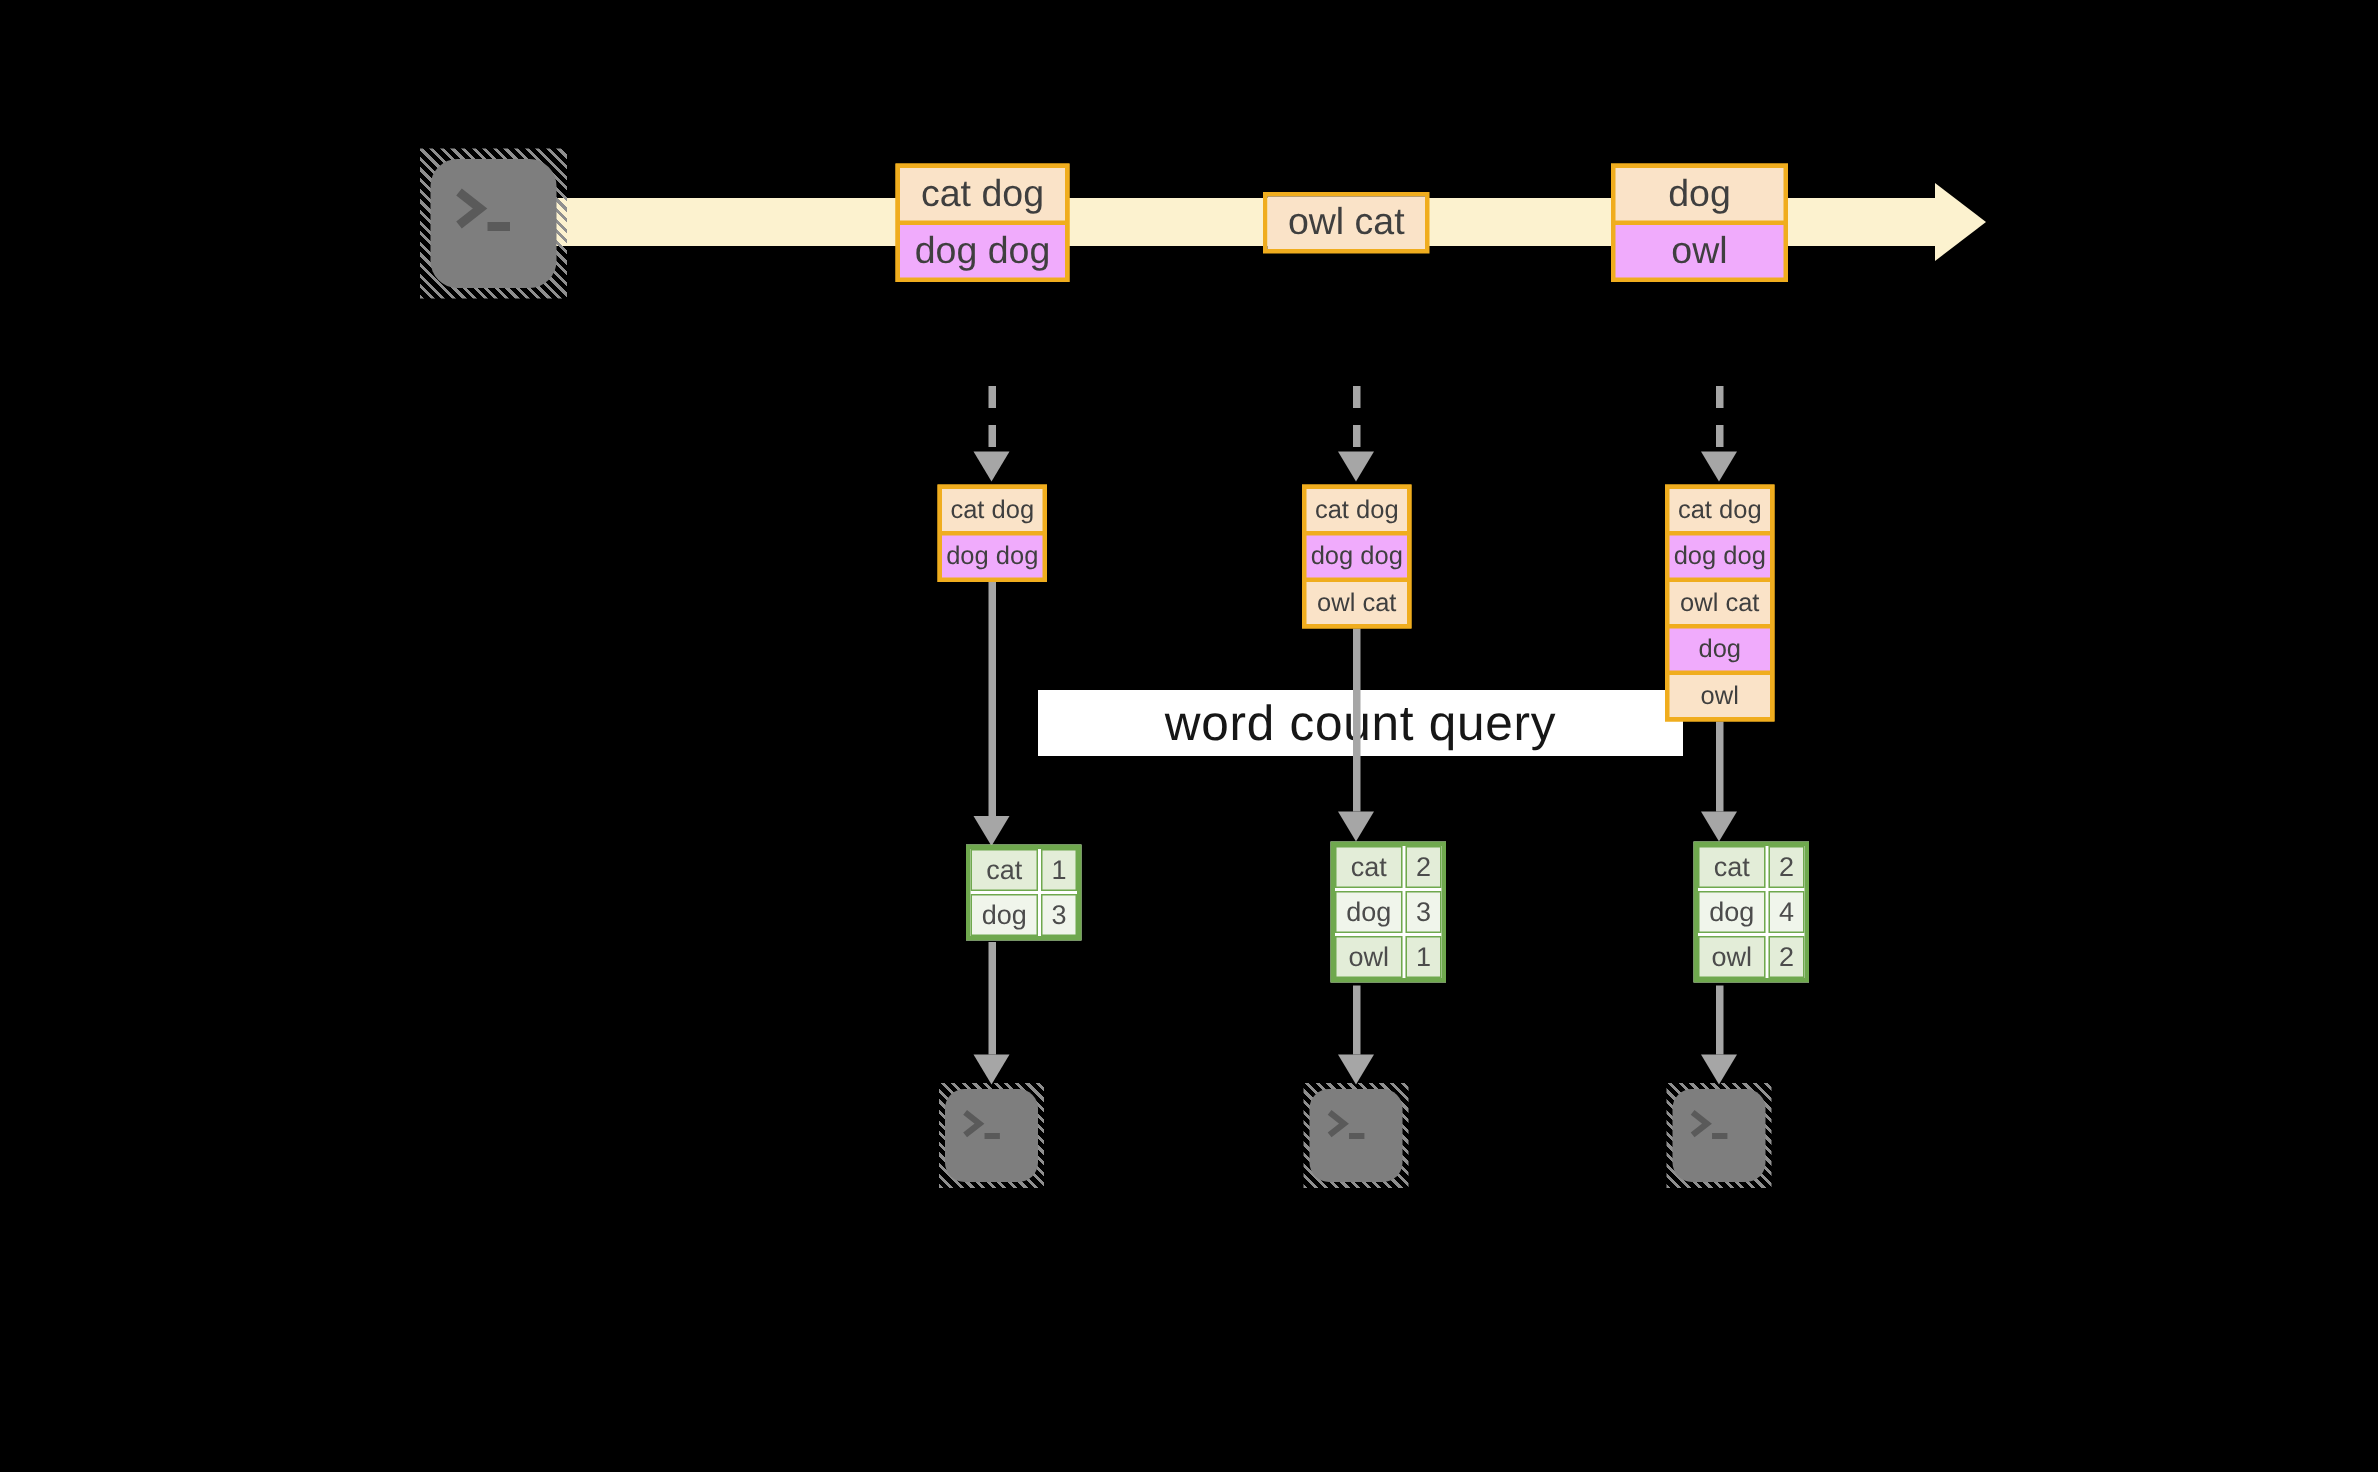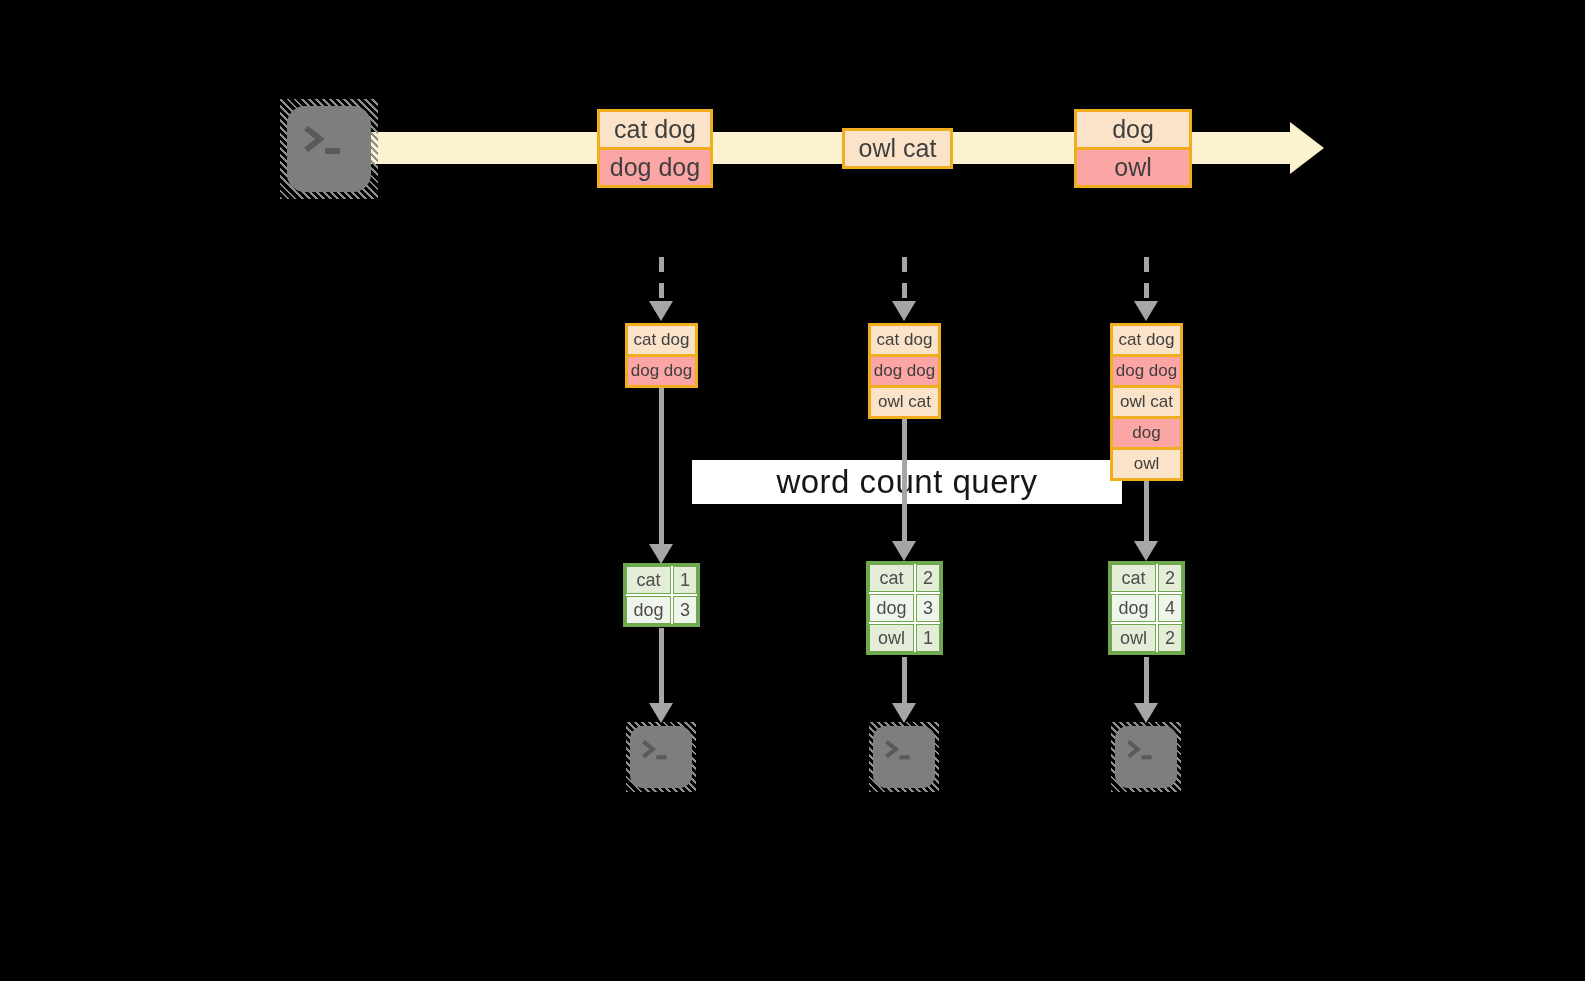--- a/index.html
+++ b/index.html
@@ -23,37 +23,37 @@
              border-top:26px solid rgba(0,0,0,0);border-bottom:26px solid rgba(0,0,0,0);
              border-left:34px solid #fcf2cf;}
 
   
   .obox{position:absolute;border:3px solid #f0ad1e;background:#f0ad1e;
         display:flex;flex-direction:column;gap:3px;z-index:4;}
   .orow{display:flex;align-items:center;justify-content:center;color:#3f3f3f;}
   .erow{height:35px;font-size:25px;}
   .srow{height:28px;font-size:17px;}
   .f-peach{background:#fae3c8;}
-  .f-cream{background:#fca5a5;}
+  .f-cream{background:#f0abfc;}
 
   
   .darrow,.sarrow{position:absolute;width:24px;display:flex;flex-direction:column;align-items:center;z-index:3;}
   .dstem{width:5px;flex:1;background:repeating-linear-gradient(to bottom,#a6a6a6 0 15px,rgba(0,0,0,0) 15px 26px);}
   .sstem{width:5px;flex:1;background:#a6a6a6;}
   .ahead{width:0;height:0;border-left:12px solid rgba(0,0,0,0);border-right:12px solid rgba(0,0,0,0);
          border-top:20px solid #a6a6a6;}
 
   
   .query{position:absolute;left:692px;top:460px;width:430px;height:44px;background:#fff;z-index:1;
          display:flex;align-items:center;justify-content:center;
          font-size:33px;color:#161616;letter-spacing:0.5px;}
 
   
   .gtable{position:absolute;border:3px solid #6fa84e;background:#fff;z-index:4;
-          display:grid;grid-template-columns:45px 24px;gap:2px;}
+          display:grid;grid-template-columns:45px 24px;gap:2px;margin-left:21px;}
   .gcell{border:1.5px solid #6fa84e;height:26px;display:flex;align-items:center;justify-content:center;
          font-size:18px;color:#4c4c4c;}
   .g-dark{background:#e3edd8;}
   .g-light{background:#f0f5eb;}
 </style>
 </head>
 <body>
 
 <div class="canvas">
 

